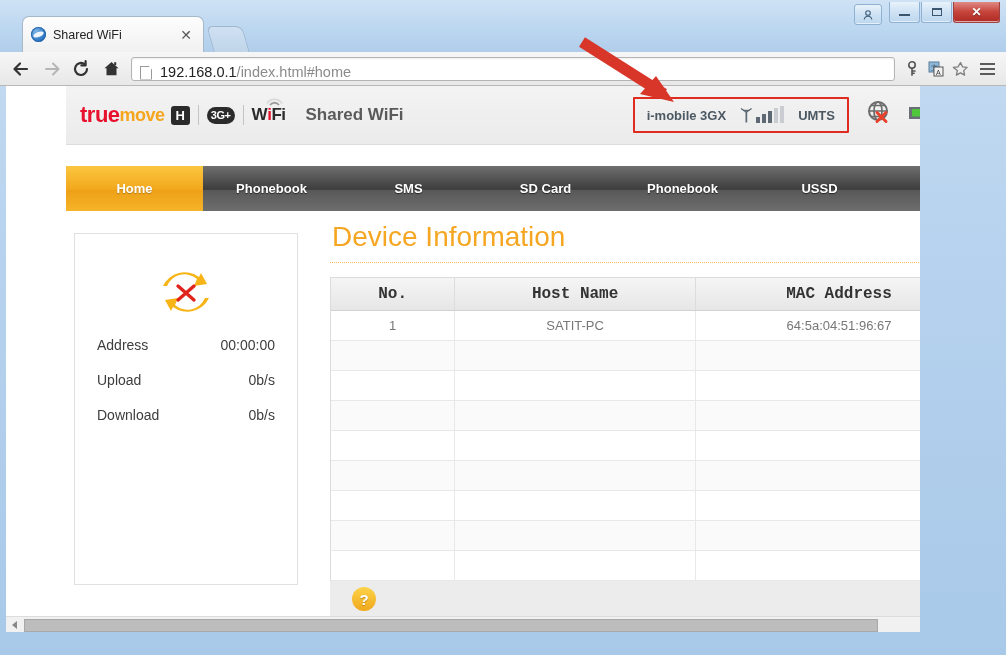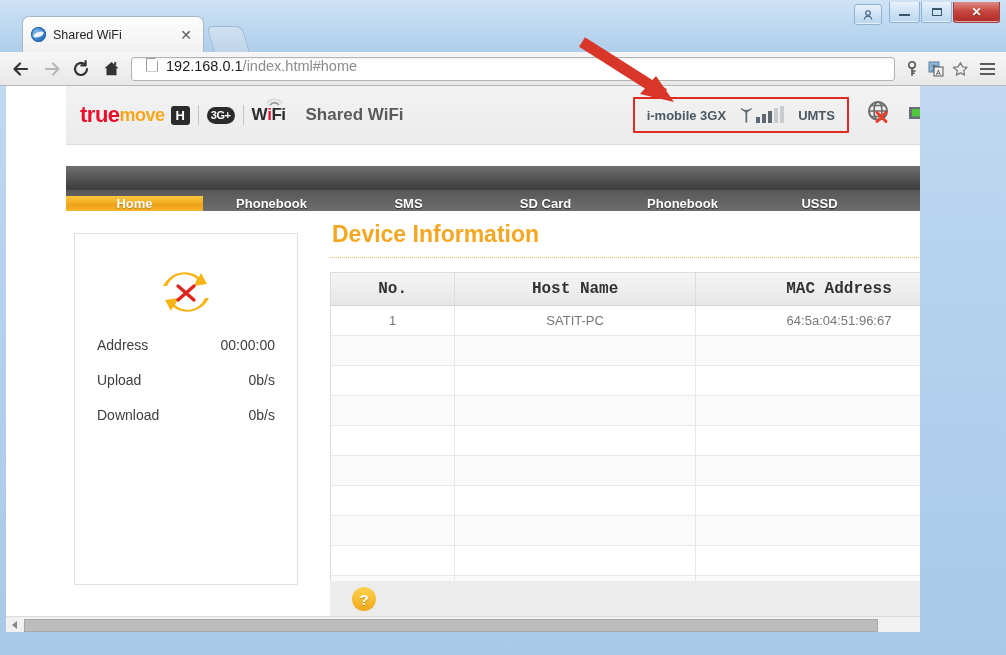--- a/index.html
+++ b/index.html
@@ -70,21 +70,21 @@
     position:absolute;left:0;top:52px;width:1006px;height:34px;
     background:linear-gradient(#f6f6f6,#e8e8e8);
     border-bottom:1px solid #b8b8b8;
     display:flex;align-items:center;padding:0 6px;box-sizing:border-box;
   }
   .navbtn{width:30px;height:28px;display:flex;align-items:center;justify-content:center;flex:none;}
   .navbtn svg{display:block;}
   .omni{
     flex:1;height:24px;margin:0 5px;background:#fff;
     border:1px solid #b4b4b4;border-radius:3px;
-    display:flex;align-items:flex-start;padding:0 14px;box-sizing:border-box;
+    display:flex;align-items:flex-end;padding:0 8px;box-sizing:border-box;
     box-shadow:inset 0 1px 2px rgba(0,0,0,.07);
   }
   .pageicon{width:12px;height:14px;flex:none;margin-right:8px;position:relative;}
   .pageicon:before{
     content:"";position:absolute;inset:0;background:#fff;
     border:1px solid #9a9a9a;box-sizing:border-box;
     clip-path:polygon(0 0,70% 0,100% 28%,100% 100%,0 100%);
   }
   .url{font-size:14.5px;color:#222;white-space:nowrap;}
   .url .dim{color:#8b8b8b;}
@@ -139,21 +139,20 @@
   .bar{width:4px;background:#5d6873;}
   .bar.off{background:#c9ccd0;}
   .icons-right{display:flex;align-items:center;gap:14px;margin-left:16px;}
   .counttag{font-size:9px;color:#6b6b6b;margin-left:1px;align-self:flex-end;}
 
   
   .navtabs{
     position:absolute;left:60px;top:80px;width:917px;height:45px;
     background:linear-gradient(#6f6f6f,#3d3d3d 52%,#585858 54%,#6e6e6e);
     display:flex;
-    align-items:flex-end;
   }
   .navtab{
     width:137px;flex:none;display:flex;align-items:center;justify-content:center;
     font-size:13px;font-weight:bold;color:#fff;text-shadow:0 1px 1px rgba(0,0,0,.6);
     white-space:nowrap;
   }
   .navtab.active{
     background:linear-gradient(#fbc640,#f2a81c 52%,#edа018 54%,#f6b429);
     background:linear-gradient(#fbc640,#f2a81c 52%,#eda018 54%,#f6b429);
     color:#fff;text-shadow:0 1px 1px rgba(0,0,0,.25);
@@ -173,21 +172,21 @@
   .connectbtn{
     margin-top:30px;width:92px;height:35px;border-radius:18px;
     background:linear-gradient(#a3a3a3,#8b8b8b 50%,#787878);
     border:1px solid #6f6f6f;color:#fff;font-size:14px;
     display:flex;align-items:center;justify-content:center;
     text-shadow:0 1px 1px rgba(0,0,0,.35);
     box-shadow:inset 0 1px 0 rgba(255,255,255,.35);
   }
 
   .content{position:absolute;left:252px;top:0;width:665px;height:406px;}
-  .pagetitle{font-size:23px;color:#f5a623;margin:10px 0 0 14px;font-weight:bold;}
+  .pagetitle{font-size:28px;color:#f5a623;margin:10px 0 0 14px;}
   .dotrule{margin:9px 0 0 12px;height:0;border-top:1px dotted #f0b95a;}
   .tablewrap{margin:14px 0 0 12px;border:1px solid #dcdcdc;border-bottom:none;}
   table{border-collapse:collapse;width:100%;table-layout:fixed;}
   thead th{
     background:linear-gradient(#f5f5f5,#e6e6e6);
     font-size:16px;font-weight:bold;color:#333;height:30px;
     border-right:1px solid #dcdcdc;border-bottom:1px solid #d2d2d2;font-family:Liberation Mono, monospace;
   }
   thead th:last-child{border-right:none;}
   tbody td{

